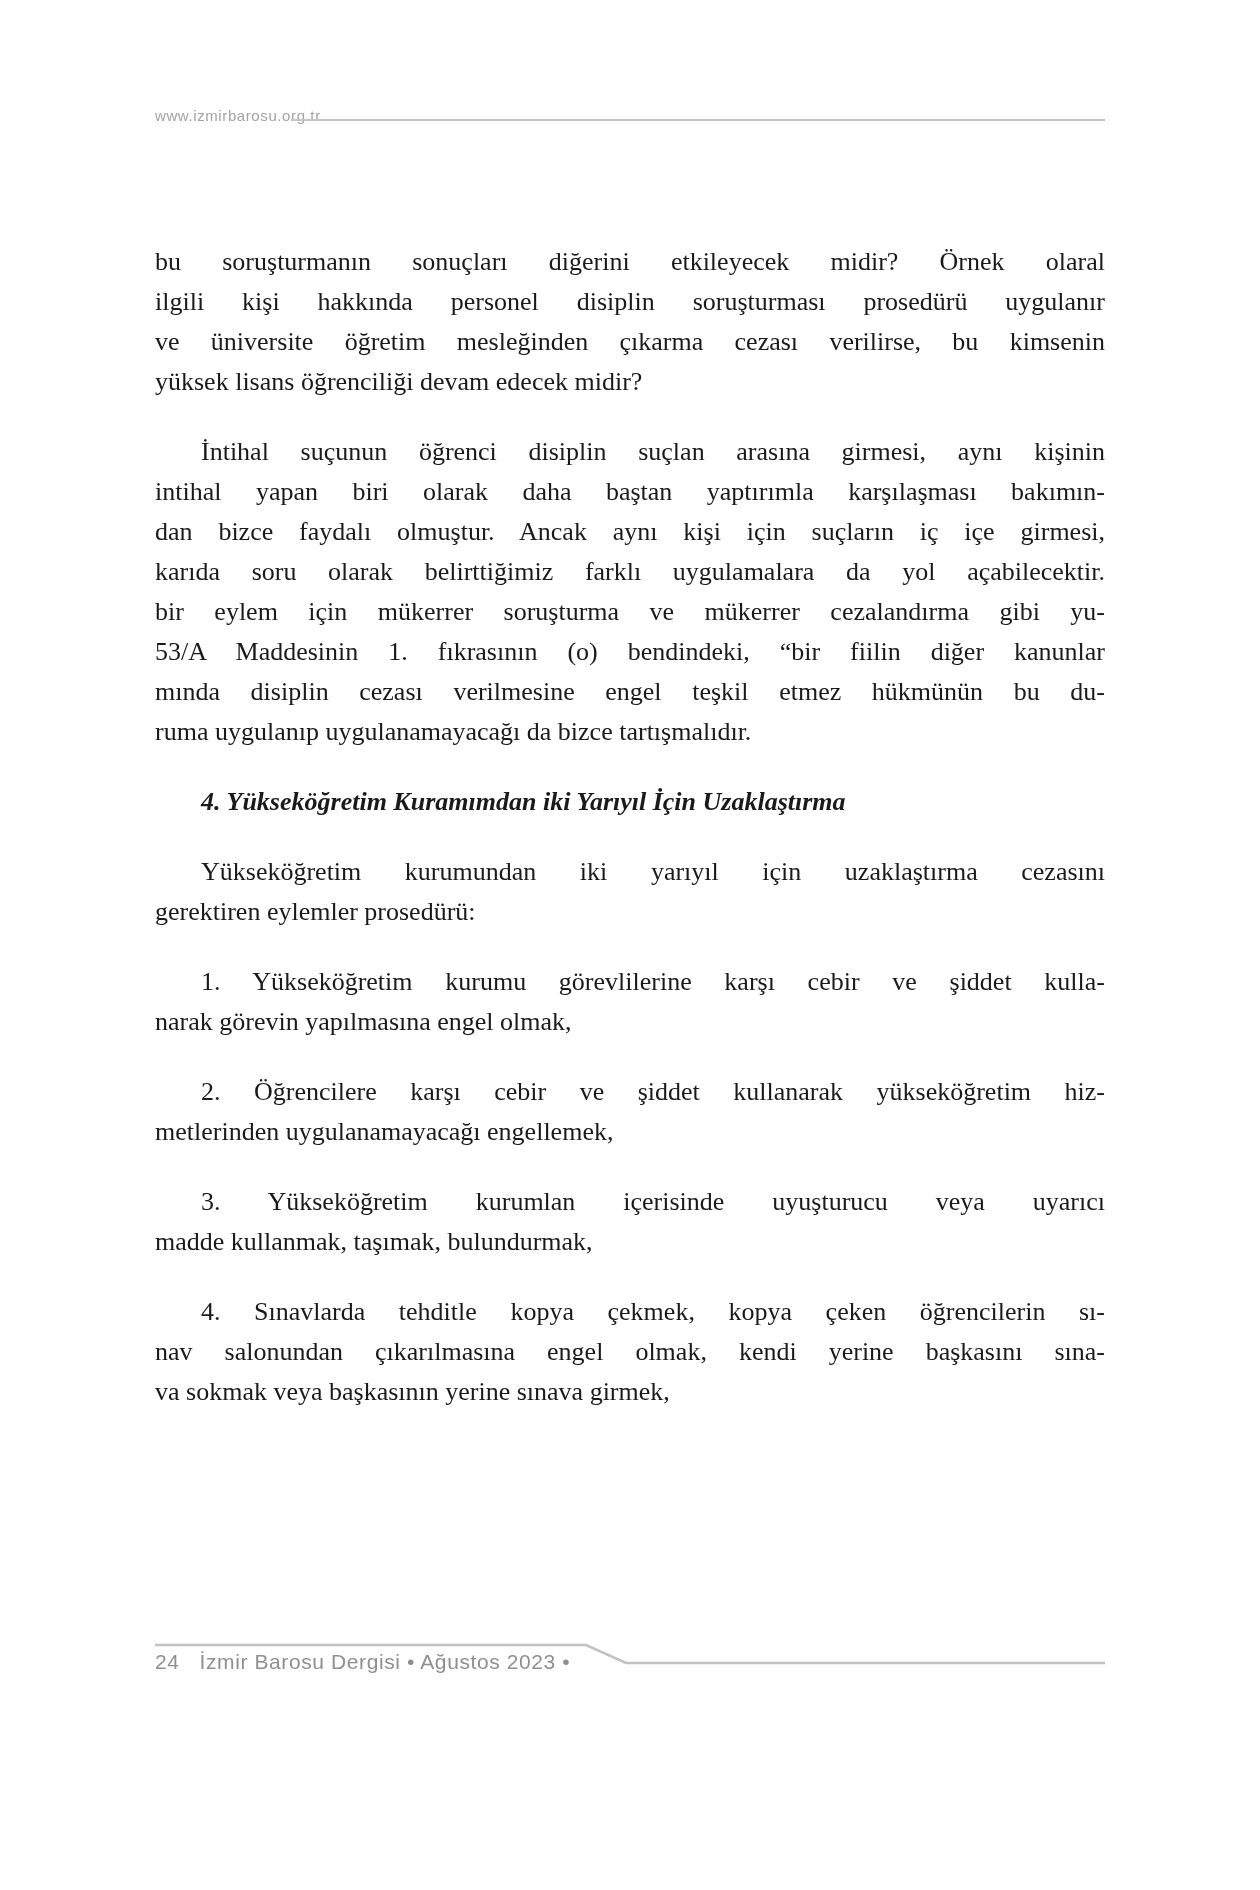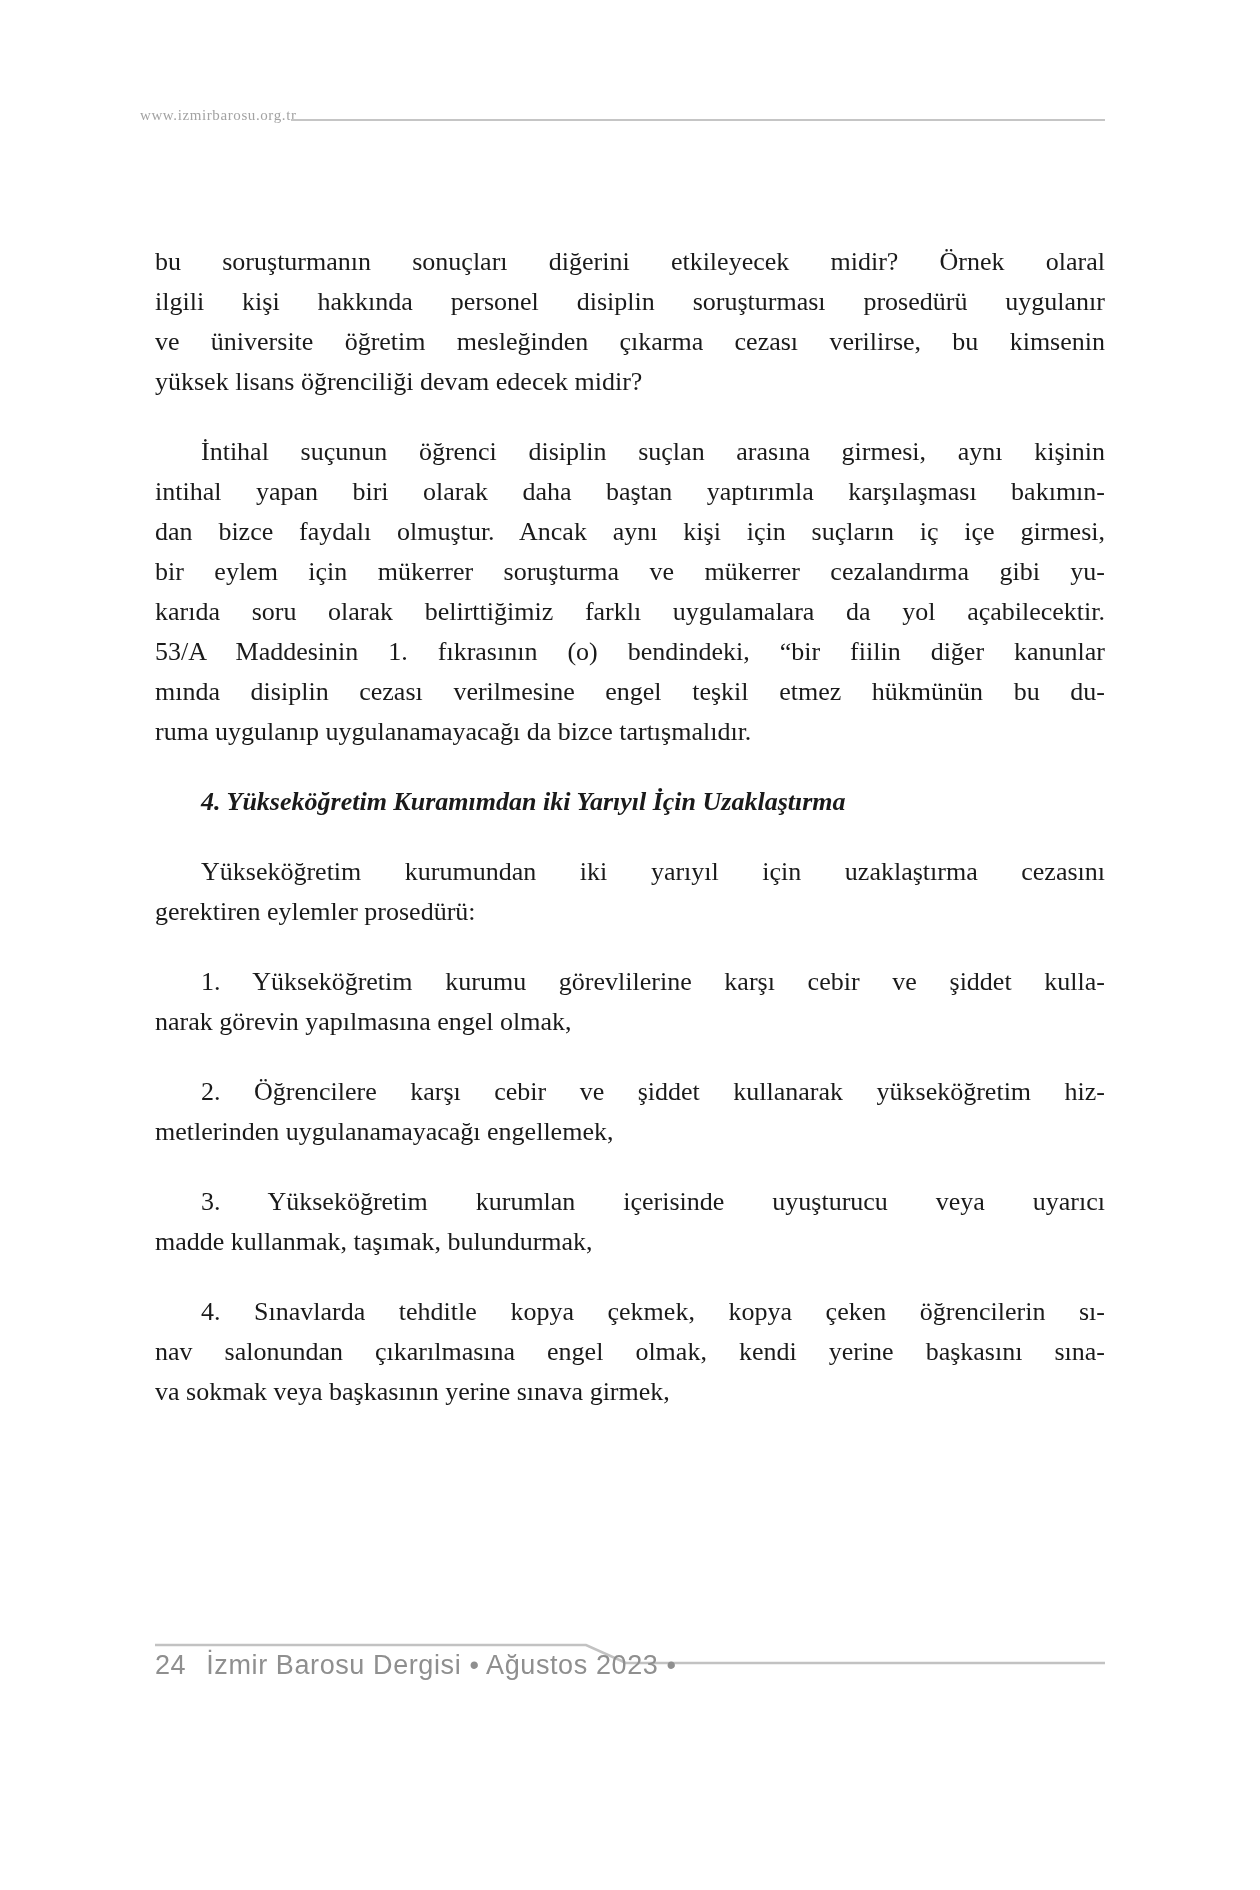--- a/index.html
+++ b/index.html
@@ -6,23 +6,23 @@
   .page {
     position: relative;
     width: 1260px;
     height: 1890px;
     margin: 0 auto;
     background: var(--page-bg, #ffffff);
     overflow: hidden;
   }
   .site-header {
     position: absolute;
-    left: 140px;
+    left: 155px;
     top: 107px;
-    font-family: Liberation Serif, serif;
+    font-family: Liberation Sans, sans-serif;
     font-size: 15px;
     letter-spacing: 0.6px;
     color: var(--muted-gray, #a3a3a3);
     font-weight: 400;
   }
   .header-rule {
     position: absolute;
     left: 291px;
     top: 119px;
     width: 814px;
@@ -49,21 +49,21 @@
     padding-left: 46px;
   }
   .page-footer {
     position: absolute;
     left: 155px;
     top: 1650px;
     display: flex;
     gap: 20px;
     align-items: flex-end;
     font-family: "Liberation Sans", sans-serif;
-    font-size: 27px;
+    font-size: 21px;
     letter-spacing: 0.6px;
     color: var(--footer-gray, #8f8f8f);
   }
   .footer-rule {
     position: absolute;
     left: 0;
     top: 0;
     pointer-events: none;
   }
 </style>
@@ -79,22 +79,22 @@
       <div class="para">
         <div class="line just">bu soruşturmanın sonuçları diğerini etkileyecek midir? Örnek olaral</div>
         <div class="line just">ilgili kişi hakkında personel disiplin soruşturması prosedürü uygulanır</div>
         <div class="line just">ve üniversite öğretim mesleğinden çıkarma cezası verilirse, bu kimsenin</div>
         <div class="line">yüksek lisans öğrenciliği devam edecek midir?</div>
       </div>
       <div class="para">
         <div class="line just ind">İntihal suçunun öğrenci disiplin suçlan arasına girmesi, aynı kişinin</div>
         <div class="line just">intihal yapan biri olarak daha baştan yaptırımla karşılaşması bakımın-</div>
         <div class="line just">dan bizce faydalı olmuştur. Ancak aynı kişi için suçların iç içe girmesi,</div>
+        <div class="line just">karıda soru olarak belirttiğimiz farklı uygulamalara da yol açabilecektir.</div>
         <div class="line just">bir eylem için mükerrer soruşturma ve mükerrer cezalandırma gibi yu-</div>
-        <div class="line just">karıda soru olarak belirttiğimiz farklı uygulamalara da yol açabilecektir.</div>
         <div class="line just">53/A Maddesinin 1. fıkrasının (o) bendindeki, “bir fiilin diğer kanunlar</div>
         <div class="line just">mında disiplin cezası verilmesine engel teşkil etmez hükmünün bu du-</div>
         <div class="line">ruma uygulanıp uygulanamayacağı da bizce tartışmalıdır.</div>
       </div>
       <div class="heading">4. Yükseköğretim Kuramımdan iki Yarıyıl İçin Uzaklaştırma</div>
       <div class="para">
         <div class="line just ind">Yükseköğretim kurumundan iki yarıyıl için uzaklaştırma cezasını</div>
         <div class="line">gerektiren eylemler prosedürü:</div>
       </div>
       <div class="para">

